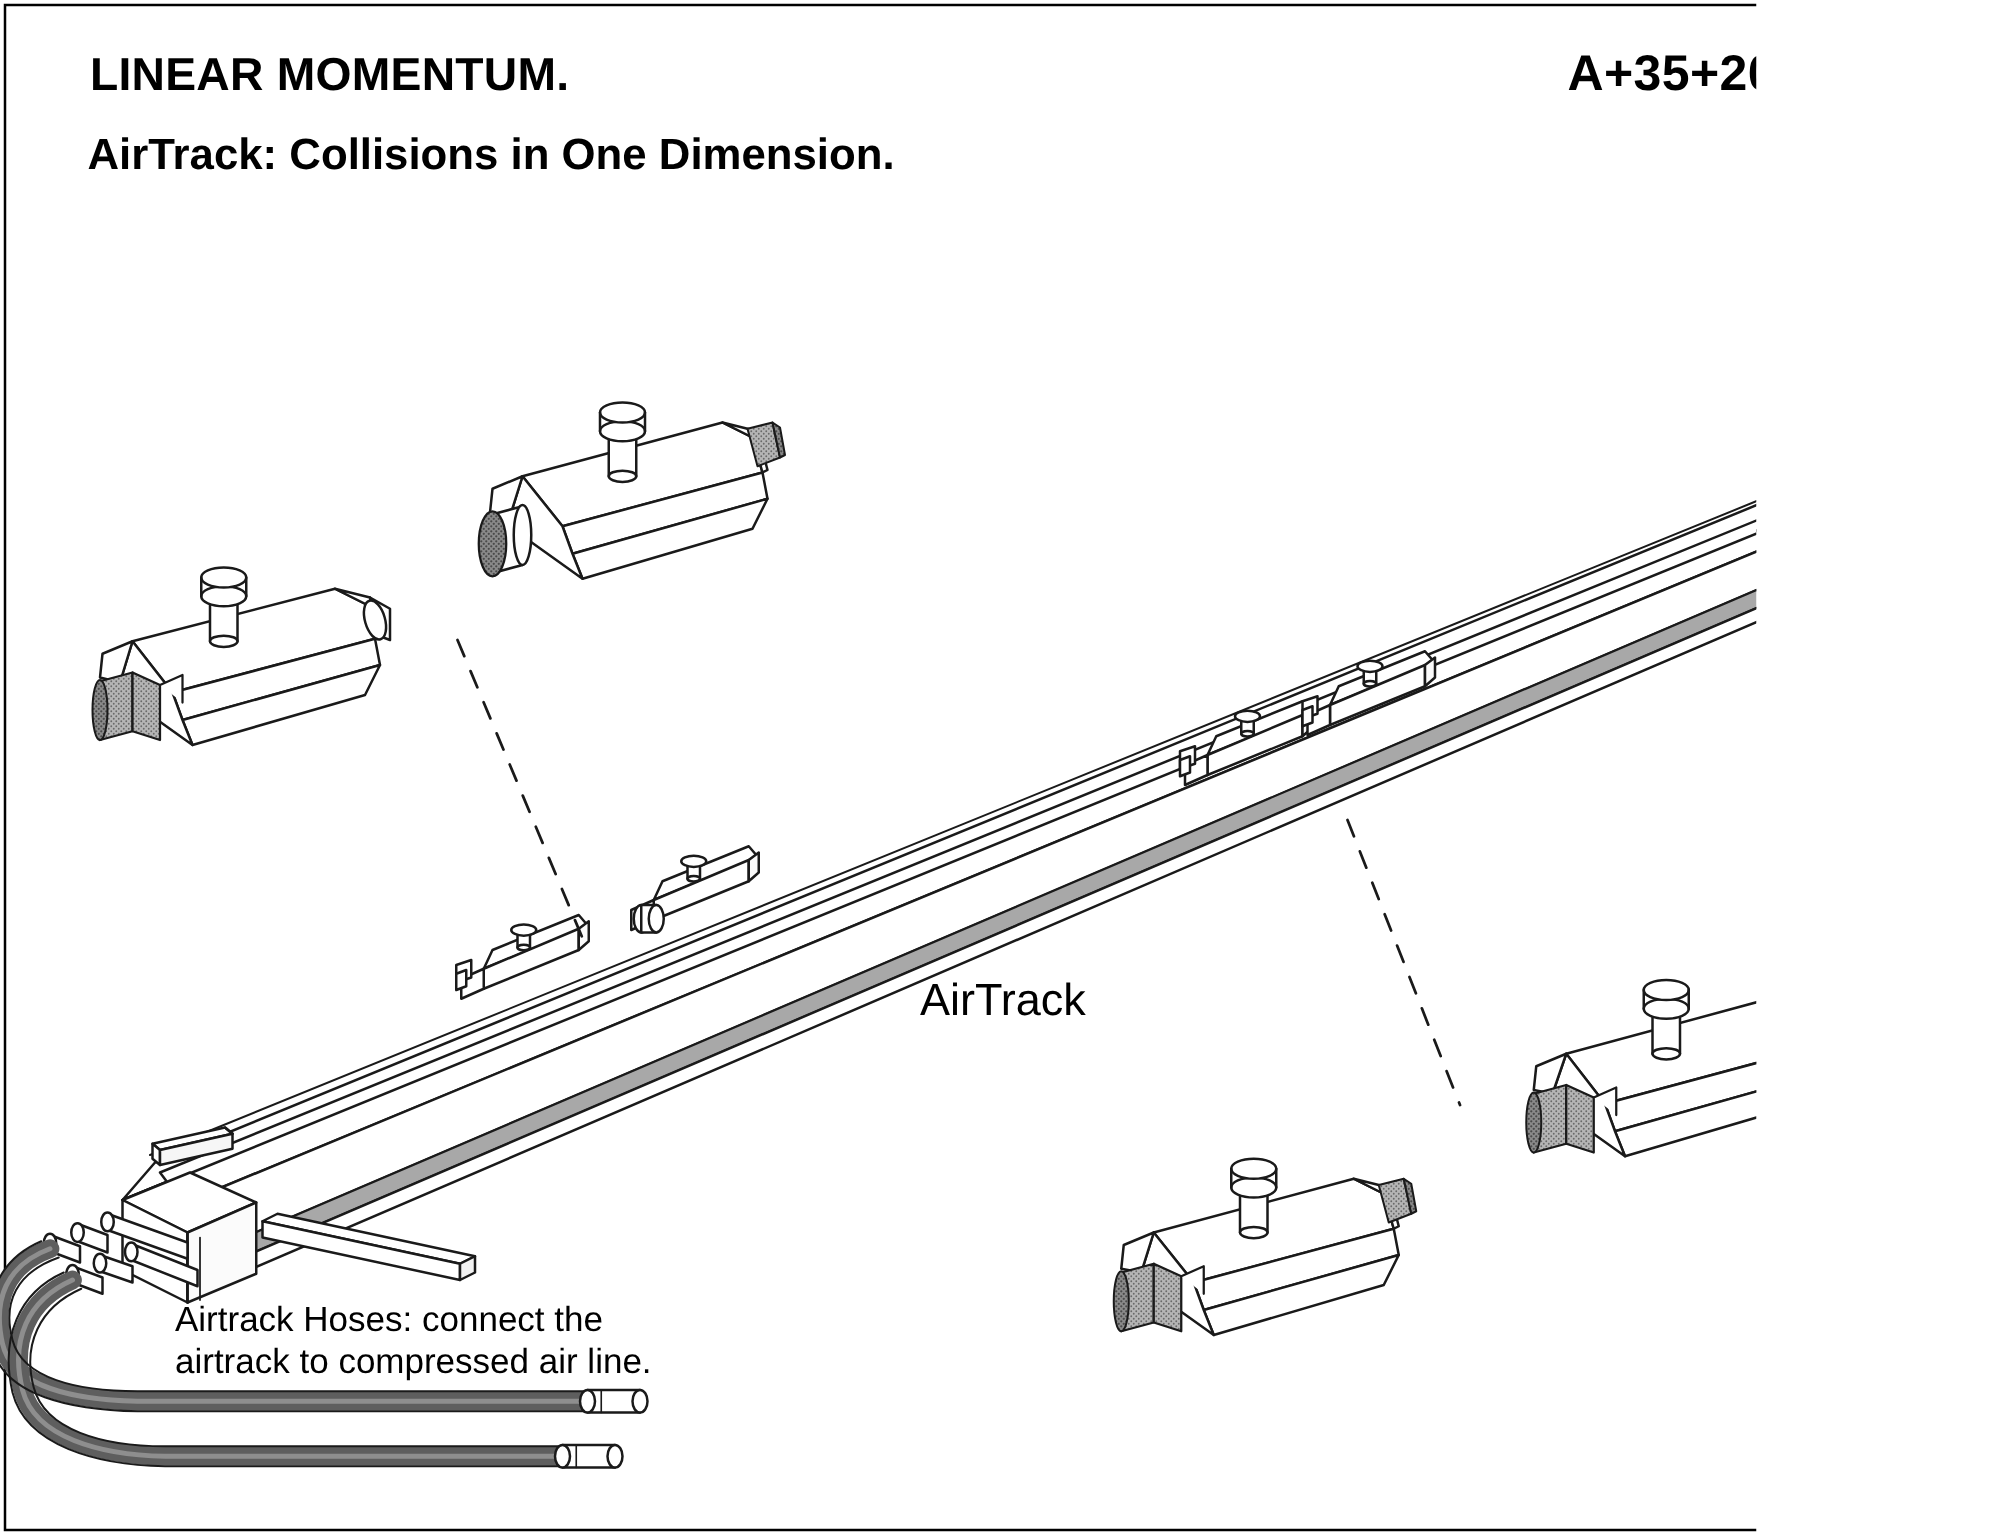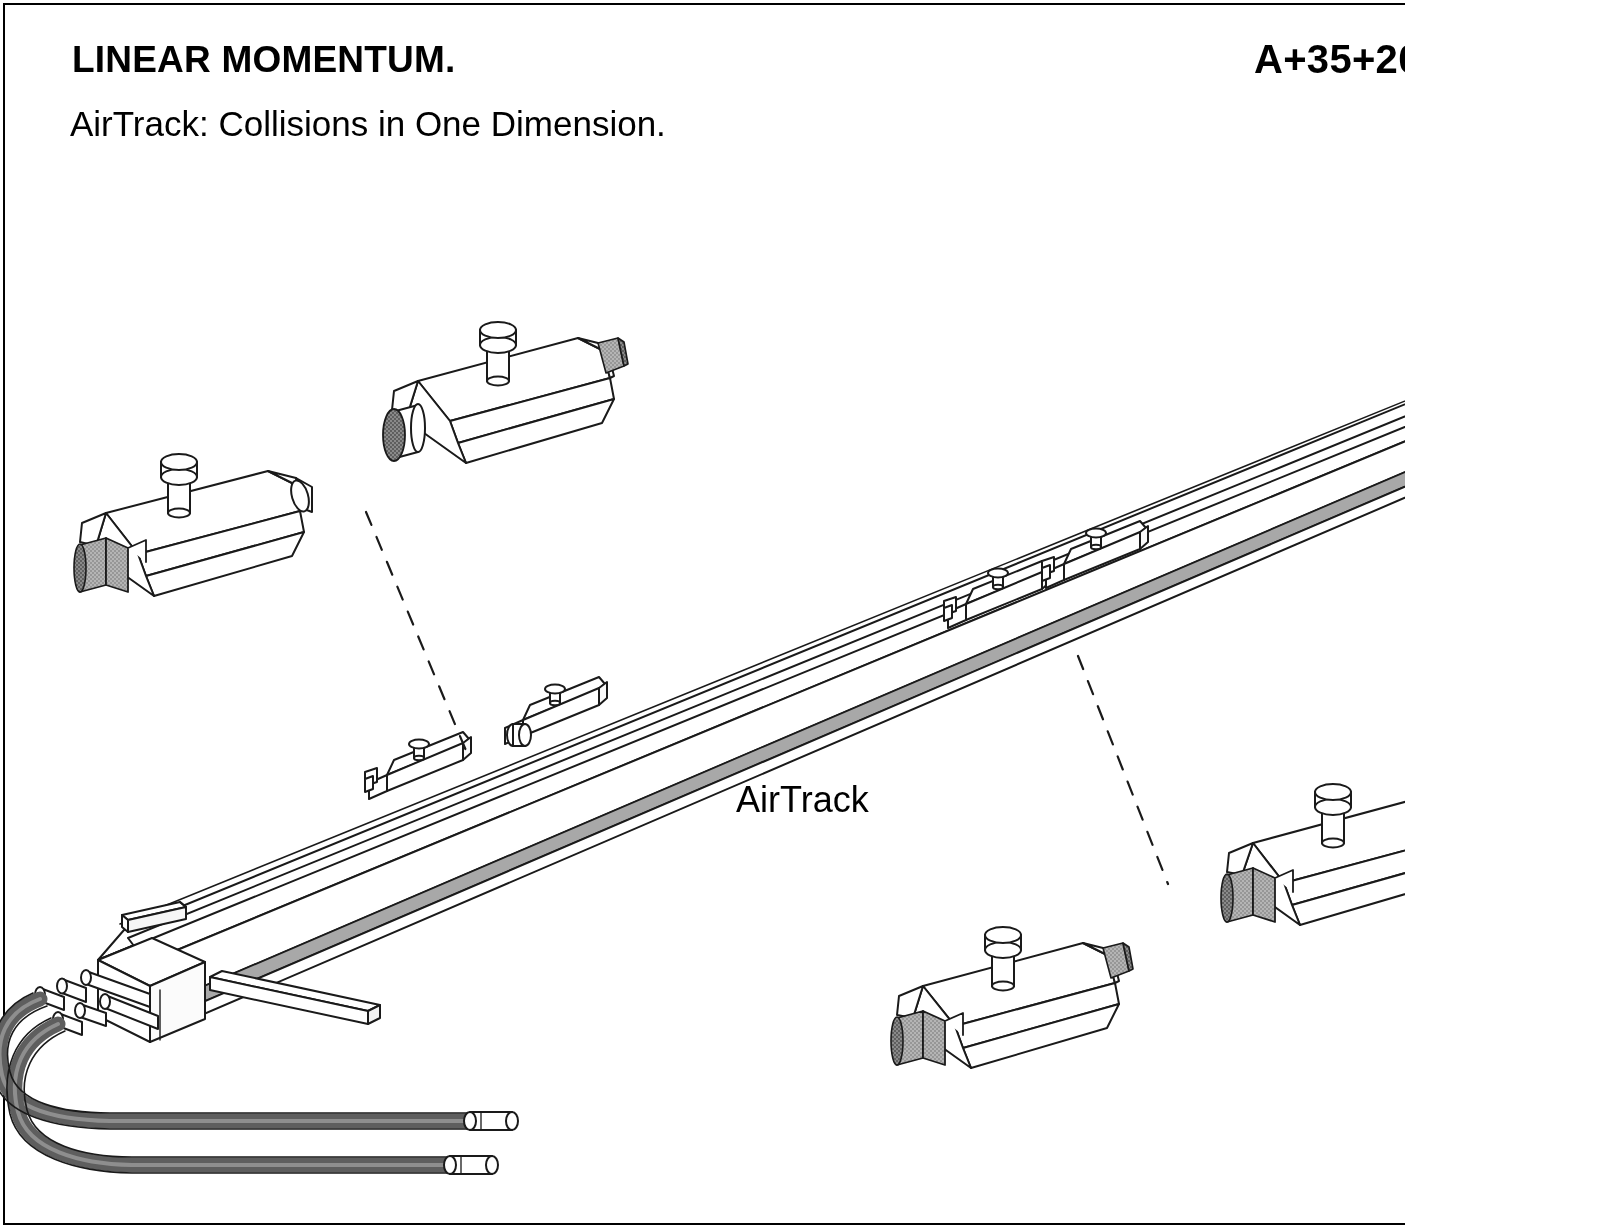--- a/index.html
+++ b/index.html
@@ -52,21 +52,21 @@
     left: 1254px;
     top: 36px;
     font-size: 40px;
     font-weight: bold;
     letter-spacing: 0.3px;
   }
   #subtitle {
     left: 70px;
     top: 103px;
     font-size: 35px;
-    font-weight: normal;
+    font-weight: bold;
   }
   #inelastic-caption {
     left: 76px;
     top: 201px;
     font-size: 28px;
   }
   #elastic-caption {
     left: 768px;
     top: 1050px;
     font-size: 28px;
@@ -383,16 +383,18 @@
   </svg>
 
   <div class="txt" id="title-main">LINEAR MOMENTUM.</div>
 
   <div class="txt" id="doc-code">A+35+20</div>
 
   <div class="txt" id="subtitle">AirTrack: Collisions in One Dimension.</div>
 
 
 
+  <div class="txt" id="hoses-caption">Airtrack Hoses: connect the
+airtrack to compressed air line.</div>
 
   <div class="txt" id="airtrack-label">AirTrack</div>
 
 </div>
 
 </body></html>

